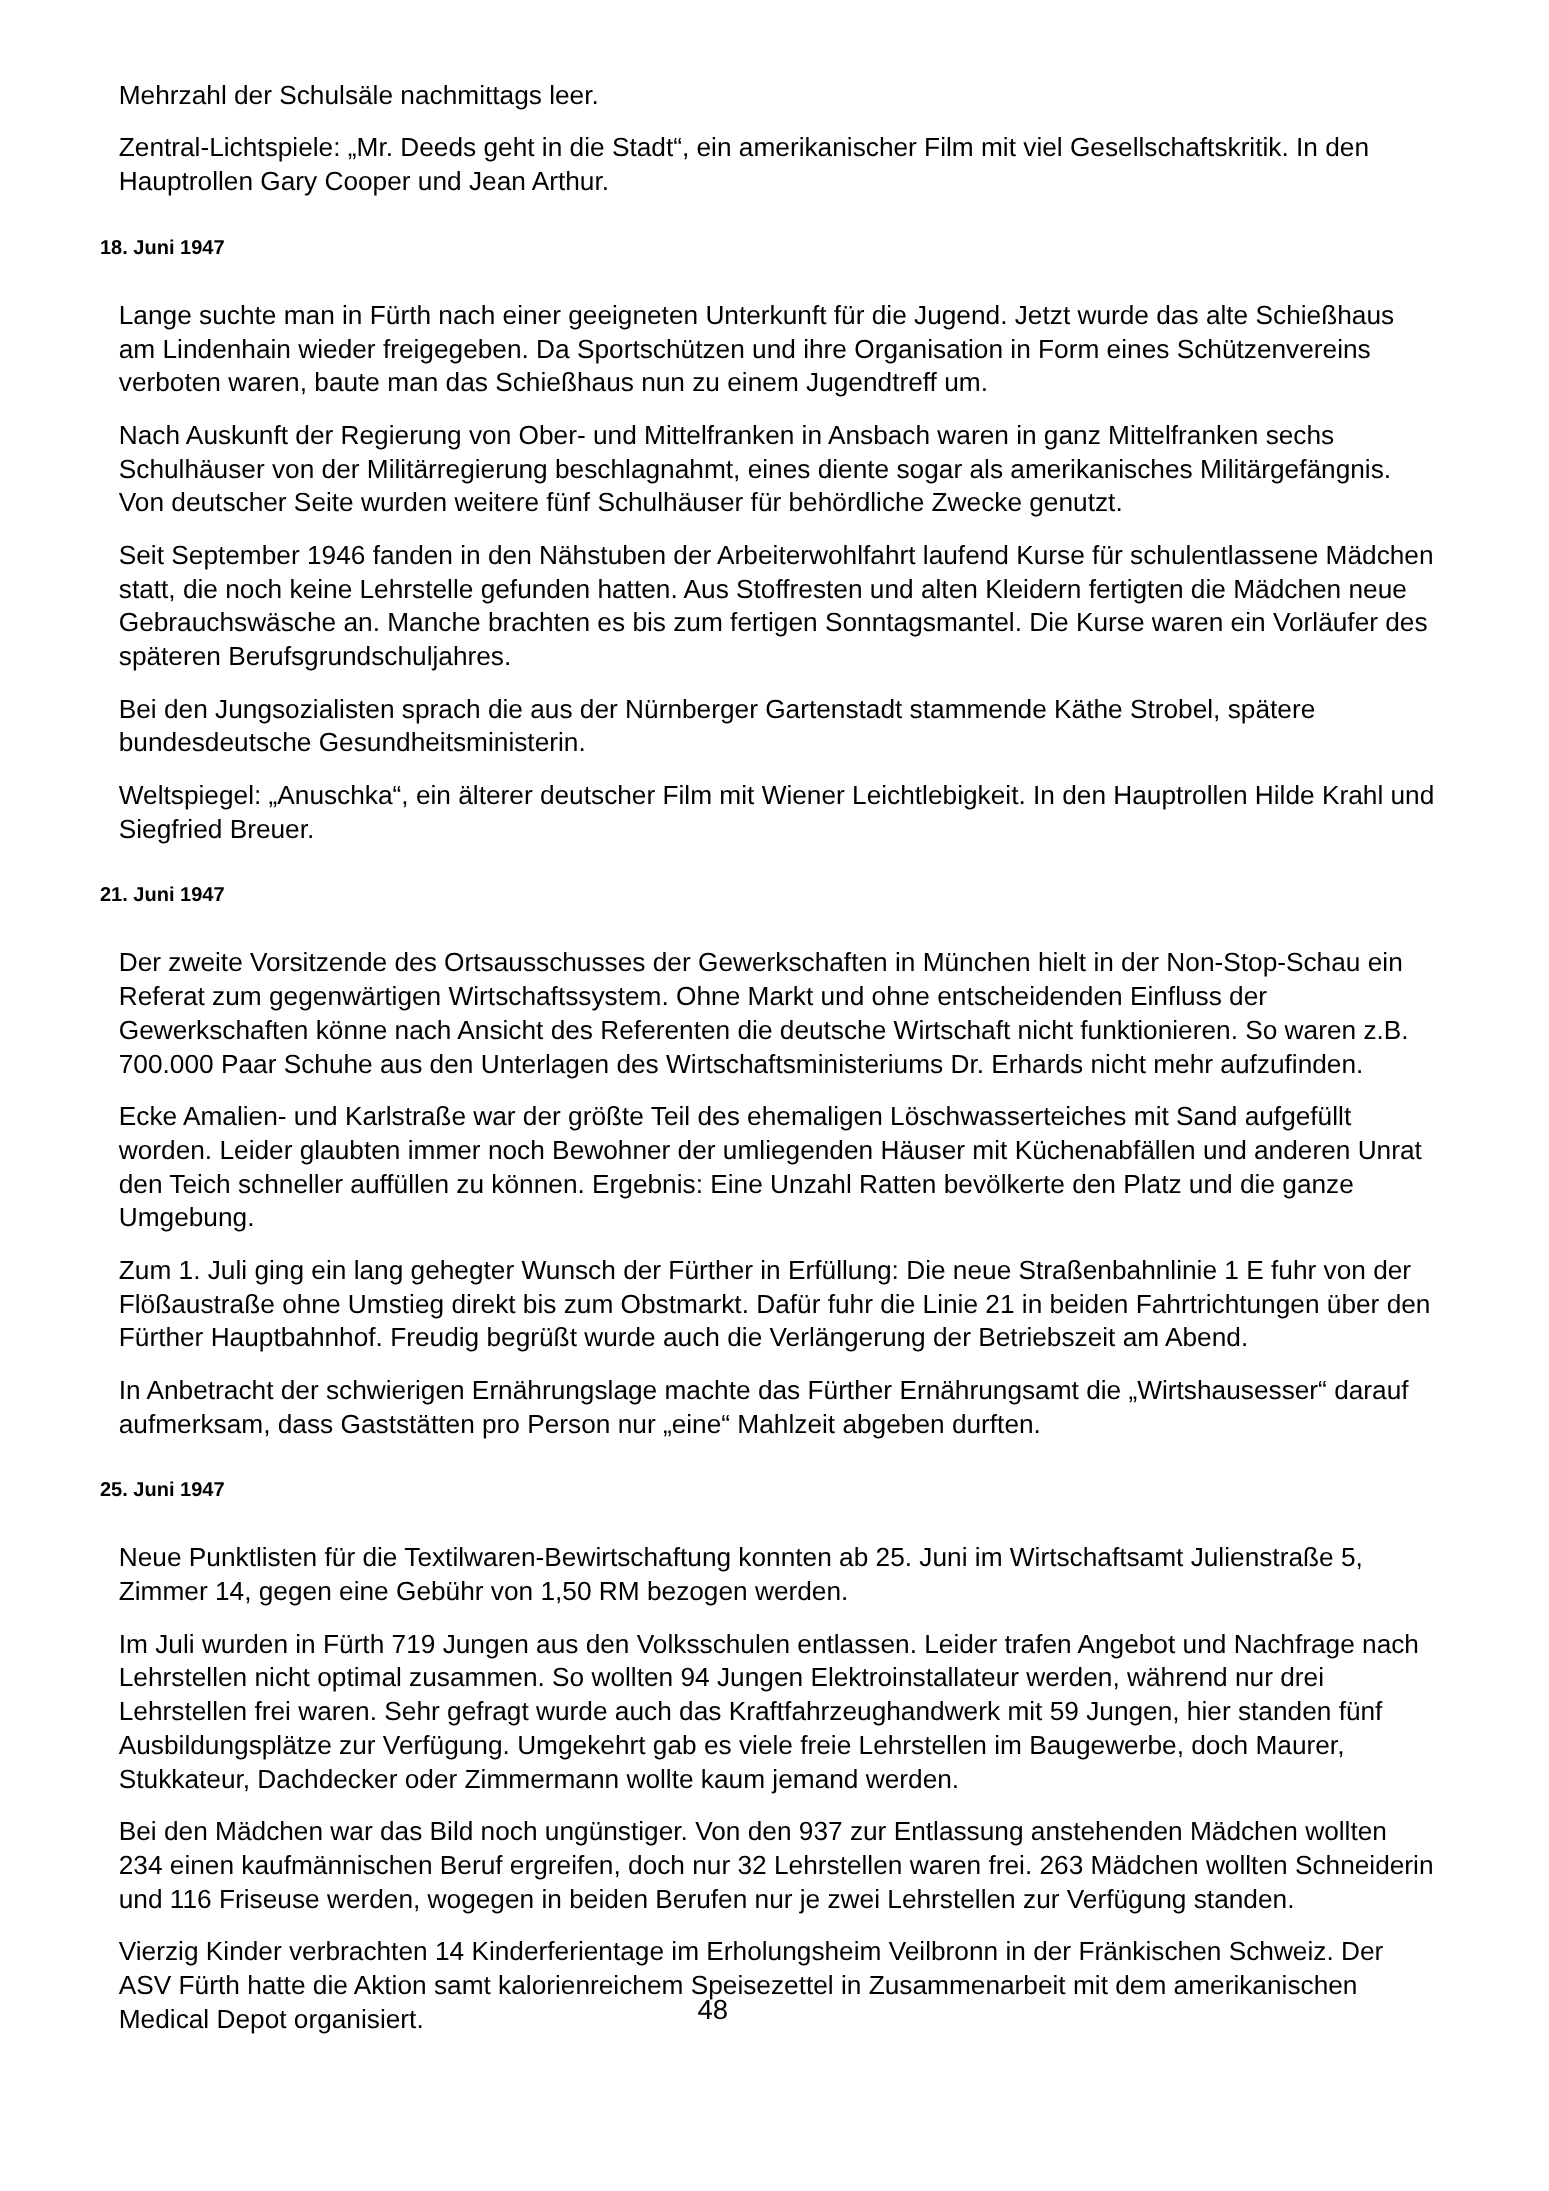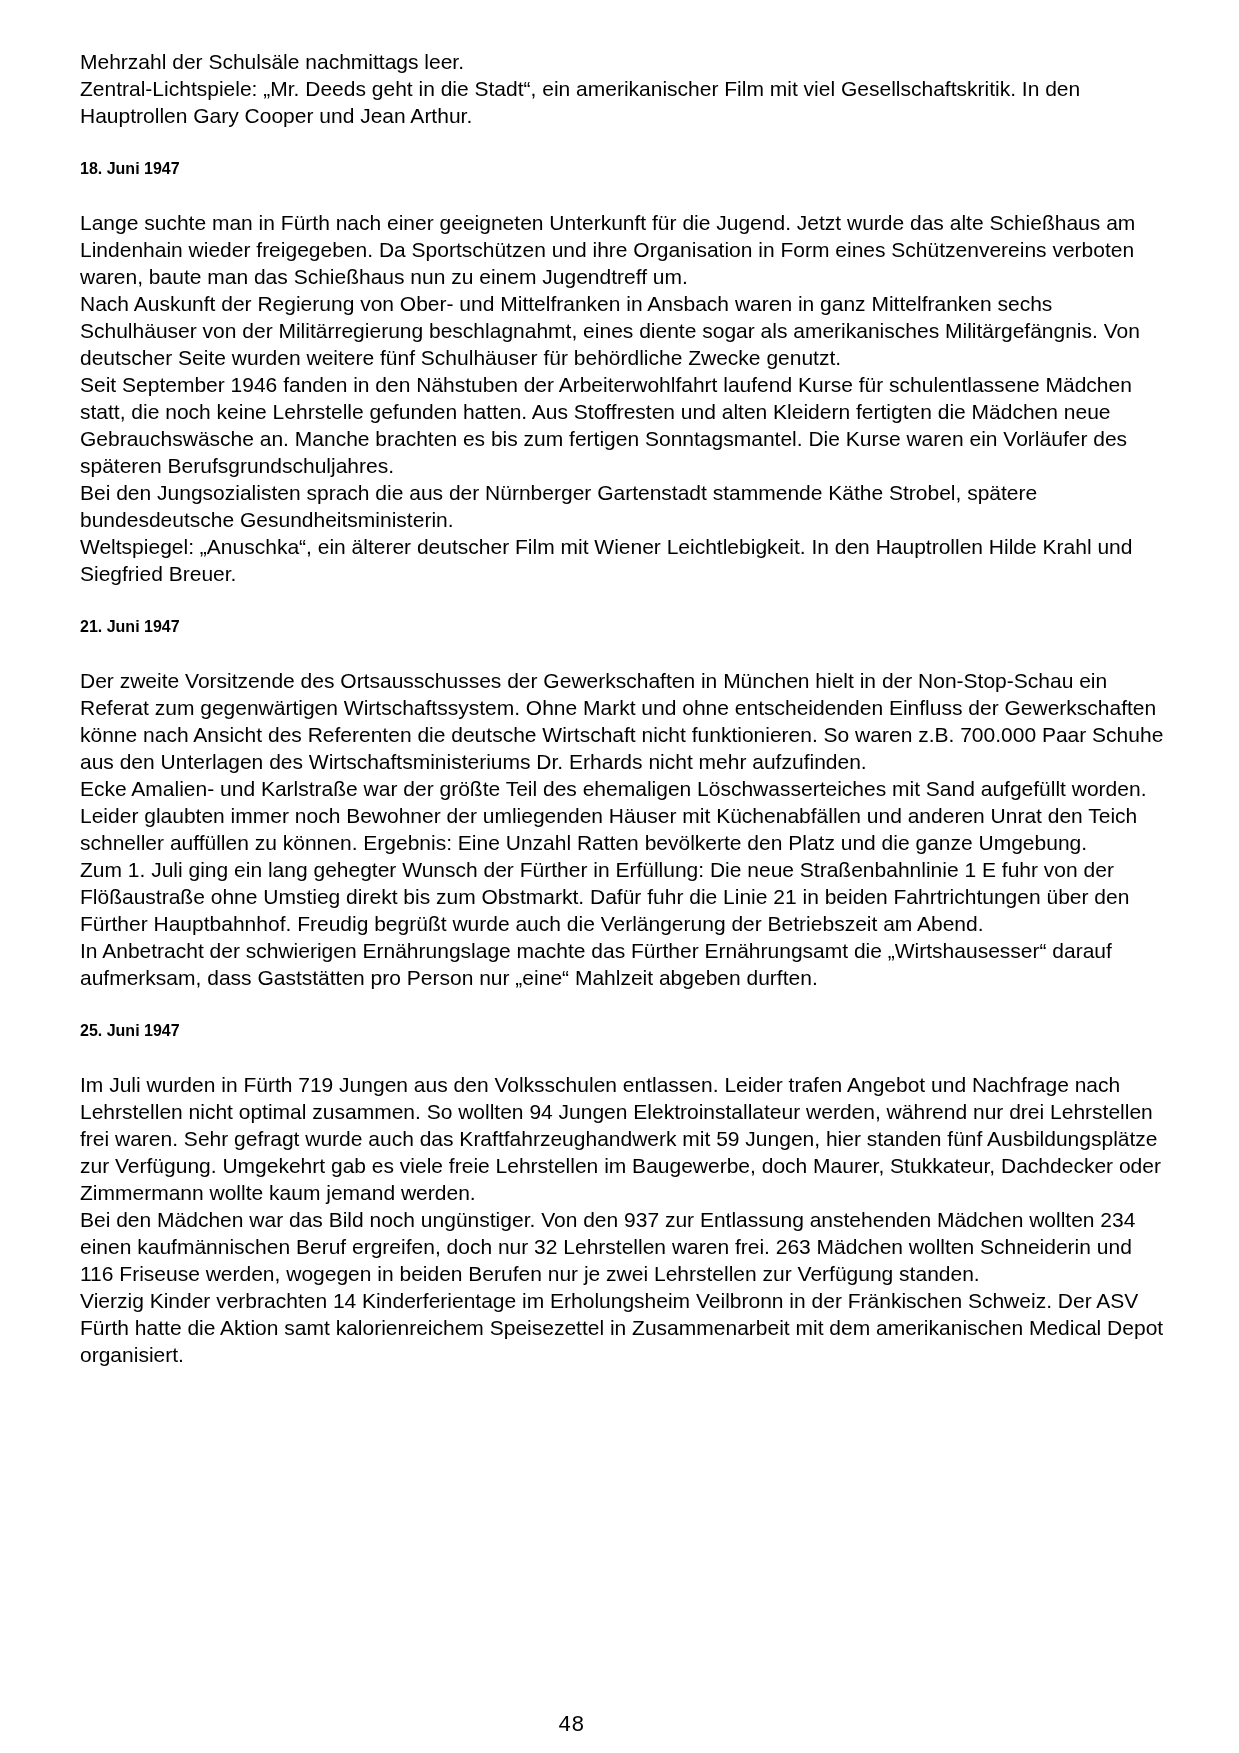--- a/index.html
+++ b/index.html
@@ -14,36 +14,36 @@
     box-sizing: border-box;
     background: #ffffff;
     color: #000000;
     font-family: "Liberation Sans", "DejaVu Sans", sans-serif;
     font-size: 21px;
     line-height: 27px;
     padding: 48px 74px 0 80px;
     overflow: hidden;
   }
   .content p.entry {
-    margin: 0;
+    margin: 15px;
     padding: 0;
     text-align: left;
   }
   .content h2.heading {
     font-size: 16px;
     line-height: 27px;
     font-weight: bold;
     margin: 26px 0 27px 0;
     padding: 0;
   }
   .page-number {
     position: absolute;
-    top: 1714px;
+    top: 1596px;
     left: 558px;
-    font-family: Liberation Mono, monospace;
+    font-family: Liberation Sans, sans-serif;
     font-size: 22px;
     line-height: 24px;
     color: #000000;
   }
 </style>
 </head>
 <body>
 
 <div class="page">
   <div class="content">
@@ -54,18 +54,19 @@
       <p class="entry">Nach Auskunft der Regierung von Ober- und Mittelfranken in Ansbach waren in ganz Mittelfranken sechs Schulhäuser von der Militärregierung beschlagnahmt, eines diente sogar als amerikanisches Militärgefängnis. Von deutscher Seite wurden weitere fünf Schulhäuser für behördliche Zwecke genutzt.</p>
       <p class="entry">Seit September 1946 fanden in den Nähstuben der Arbeiterwohlfahrt laufend Kurse für schulentlassene Mädchen statt, die noch keine Lehrstelle gefunden hatten. Aus Stoffresten und alten Kleidern fertigten die Mädchen neue Gebrauchswäsche an. Manche brachten es bis zum fertigen Sonntagsmantel. Die Kurse waren ein Vorläufer des späteren Berufsgrundschuljahres.</p>
       <p class="entry">Bei den Jungsozialisten sprach die aus der Nürnberger Gartenstadt stammende Käthe Strobel, spätere bundesdeutsche Gesundheitsministerin.</p>
       <p class="entry">Weltspiegel: „Anuschka“, ein älterer deutscher Film mit Wiener Leichtlebigkeit. In den Hauptrollen Hilde Krahl und Siegfried Breuer.</p>
       <h2 class="heading">21. Juni 1947</h2>
       <p class="entry">Der zweite Vorsitzende des Ortsausschusses der Gewerkschaften in München hielt in der Non-Stop-Schau ein Referat zum gegenwärtigen Wirtschaftssystem. Ohne Markt und ohne entscheidenden Einfluss der Gewerkschaften könne nach Ansicht des Referenten die deutsche Wirtschaft nicht funktionieren. So waren z.B. 700.000 Paar Schuhe aus den Unterlagen des Wirtschaftsministeriums Dr. Erhards nicht mehr aufzufinden.</p>
       <p class="entry">Ecke Amalien- und Karlstraße war der größte Teil des ehemaligen Löschwasserteiches mit Sand aufgefüllt worden. Leider glaubten immer noch Bewohner der umliegenden Häuser mit Küchenabfällen und anderen Unrat den Teich schneller auffüllen zu können. Ergebnis: Eine Unzahl Ratten bevölkerte den Platz und die ganze Umgebung.</p>
       <p class="entry">Zum 1. Juli ging ein lang gehegter Wunsch der Fürther in Erfüllung: Die neue Straßenbahnlinie 1 E fuhr von der Flößaustraße ohne Umstieg direkt bis zum Obstmarkt. Dafür fuhr die Linie 21 in beiden Fahrtrichtungen über den Fürther Hauptbahnhof. Freudig begrüßt wurde auch die Verlängerung der Betriebszeit am Abend.</p>
       <p class="entry">In Anbetracht der schwierigen Ernährungslage machte das Fürther Ernährungsamt die „Wirtshausesser“ darauf aufmerksam, dass Gaststätten pro Person nur „eine“ Mahlzeit abgeben durften.</p>
       <h2 class="heading">25. Juni 1947</h2>
+      <p class="entry">Neue Punktlisten für die Textilwaren-Bewirtschaftung konnten ab 25. Juni im Wirtschaftsamt Julienstraße 5, Zimmer 14, gegen eine Gebühr von 1,50 RM bezogen werden.</p>
       <p class="entry">Im Juli wurden in Fürth 719 Jungen aus den Volksschulen entlassen. Leider trafen Angebot und Nachfrage nach Lehrstellen nicht optimal zusammen. So wollten 94 Jungen Elektroinstallateur werden, während nur drei Lehrstellen frei waren. Sehr gefragt wurde auch das Kraftfahrzeughandwerk mit 59 Jungen, hier standen fünf Ausbildungsplätze zur Verfügung. Umgekehrt gab es viele freie Lehrstellen im Baugewerbe, doch Maurer, Stukkateur, Dachdecker oder Zimmermann wollte kaum jemand werden.</p>
       <p class="entry">Bei den Mädchen war das Bild noch ungünstiger. Von den 937 zur Entlassung anstehenden Mädchen wollten 234 einen kaufmännischen Beruf ergreifen, doch nur 32 Lehrstellen waren frei. 263 Mädchen wollten Schneiderin und 116 Friseuse werden, wogegen in beiden Berufen nur je zwei Lehrstellen zur Verfügung standen.</p>
       <p class="entry">Vierzig Kinder verbrachten 14 Kinderferientage im Erholungsheim Veilbronn in der Fränkischen Schweiz. Der ASV Fürth hatte die Aktion samt kalorienreichem Speisezettel in Zusammenarbeit mit dem amerikanischen Medical Depot organisiert.</p>
     </div>
   <div class="page-number">48</div>
 </div>
 
 </body></html>

